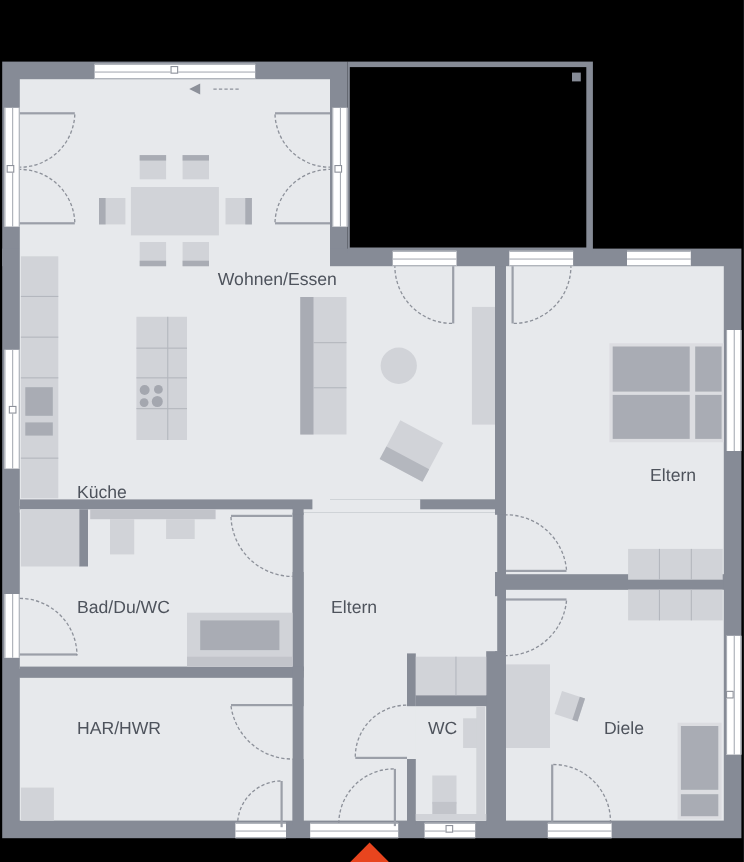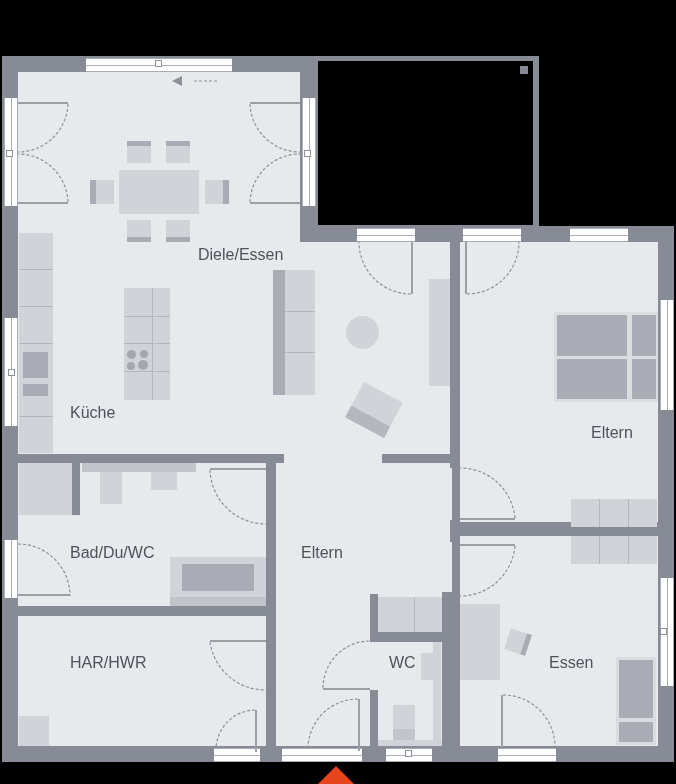--- a/index.html
+++ b/index.html
@@ -193,22 +193,22 @@
     <path d="M210 642 A 56 56 0 0 0 266 690"></path>
     <path d="M323 688 A 47 47 0 0 1 370 641"></path>
     <path d="M255 710 A 40 40 0 0 0 216 748"></path>
     <path d="M358 699 A 50 50 0 0 0 308 748"></path>
     <path d="M503 695 A 52 52 0 0 1 555 748"></path>
     <path d="M217 81 L 192 81"></path>
   </g>
   <polygon points="172,81 182,76 182,86" fill="#8d919a"></polygon>
 </svg>
 
-<div class="label" style="left:198px;top:246px;">Diele/Essen</div>
-<div class="label" style="left:70px;top:404px;">Küche</div>
+<div class="label" style="left:198px;top:246px;">Wohnen/Essen</div>
+<div class="label" style="left:70px;top:440px;">Küche</div>
 <div class="label" style="left:549px;top:424px;margin-left:42px;">Eltern</div>
 <div class="label" style="left:70px;top:544px;">Bad/Du/WC</div>
 <div class="label" style="left:301px;top:544px;">Eltern</div>
 <div class="label" style="left:70px;top:654px;">HAR/HWR</div>
 <div class="label" style="left:389px;top:654px;">WC</div>
-<div class="label" style="left:549px;top:654px;">Essen</div>
+<div class="label" style="left:549px;top:654px;">Diele</div>
 
 <div class="entry-arrow"></div>
 
 </body></html>

